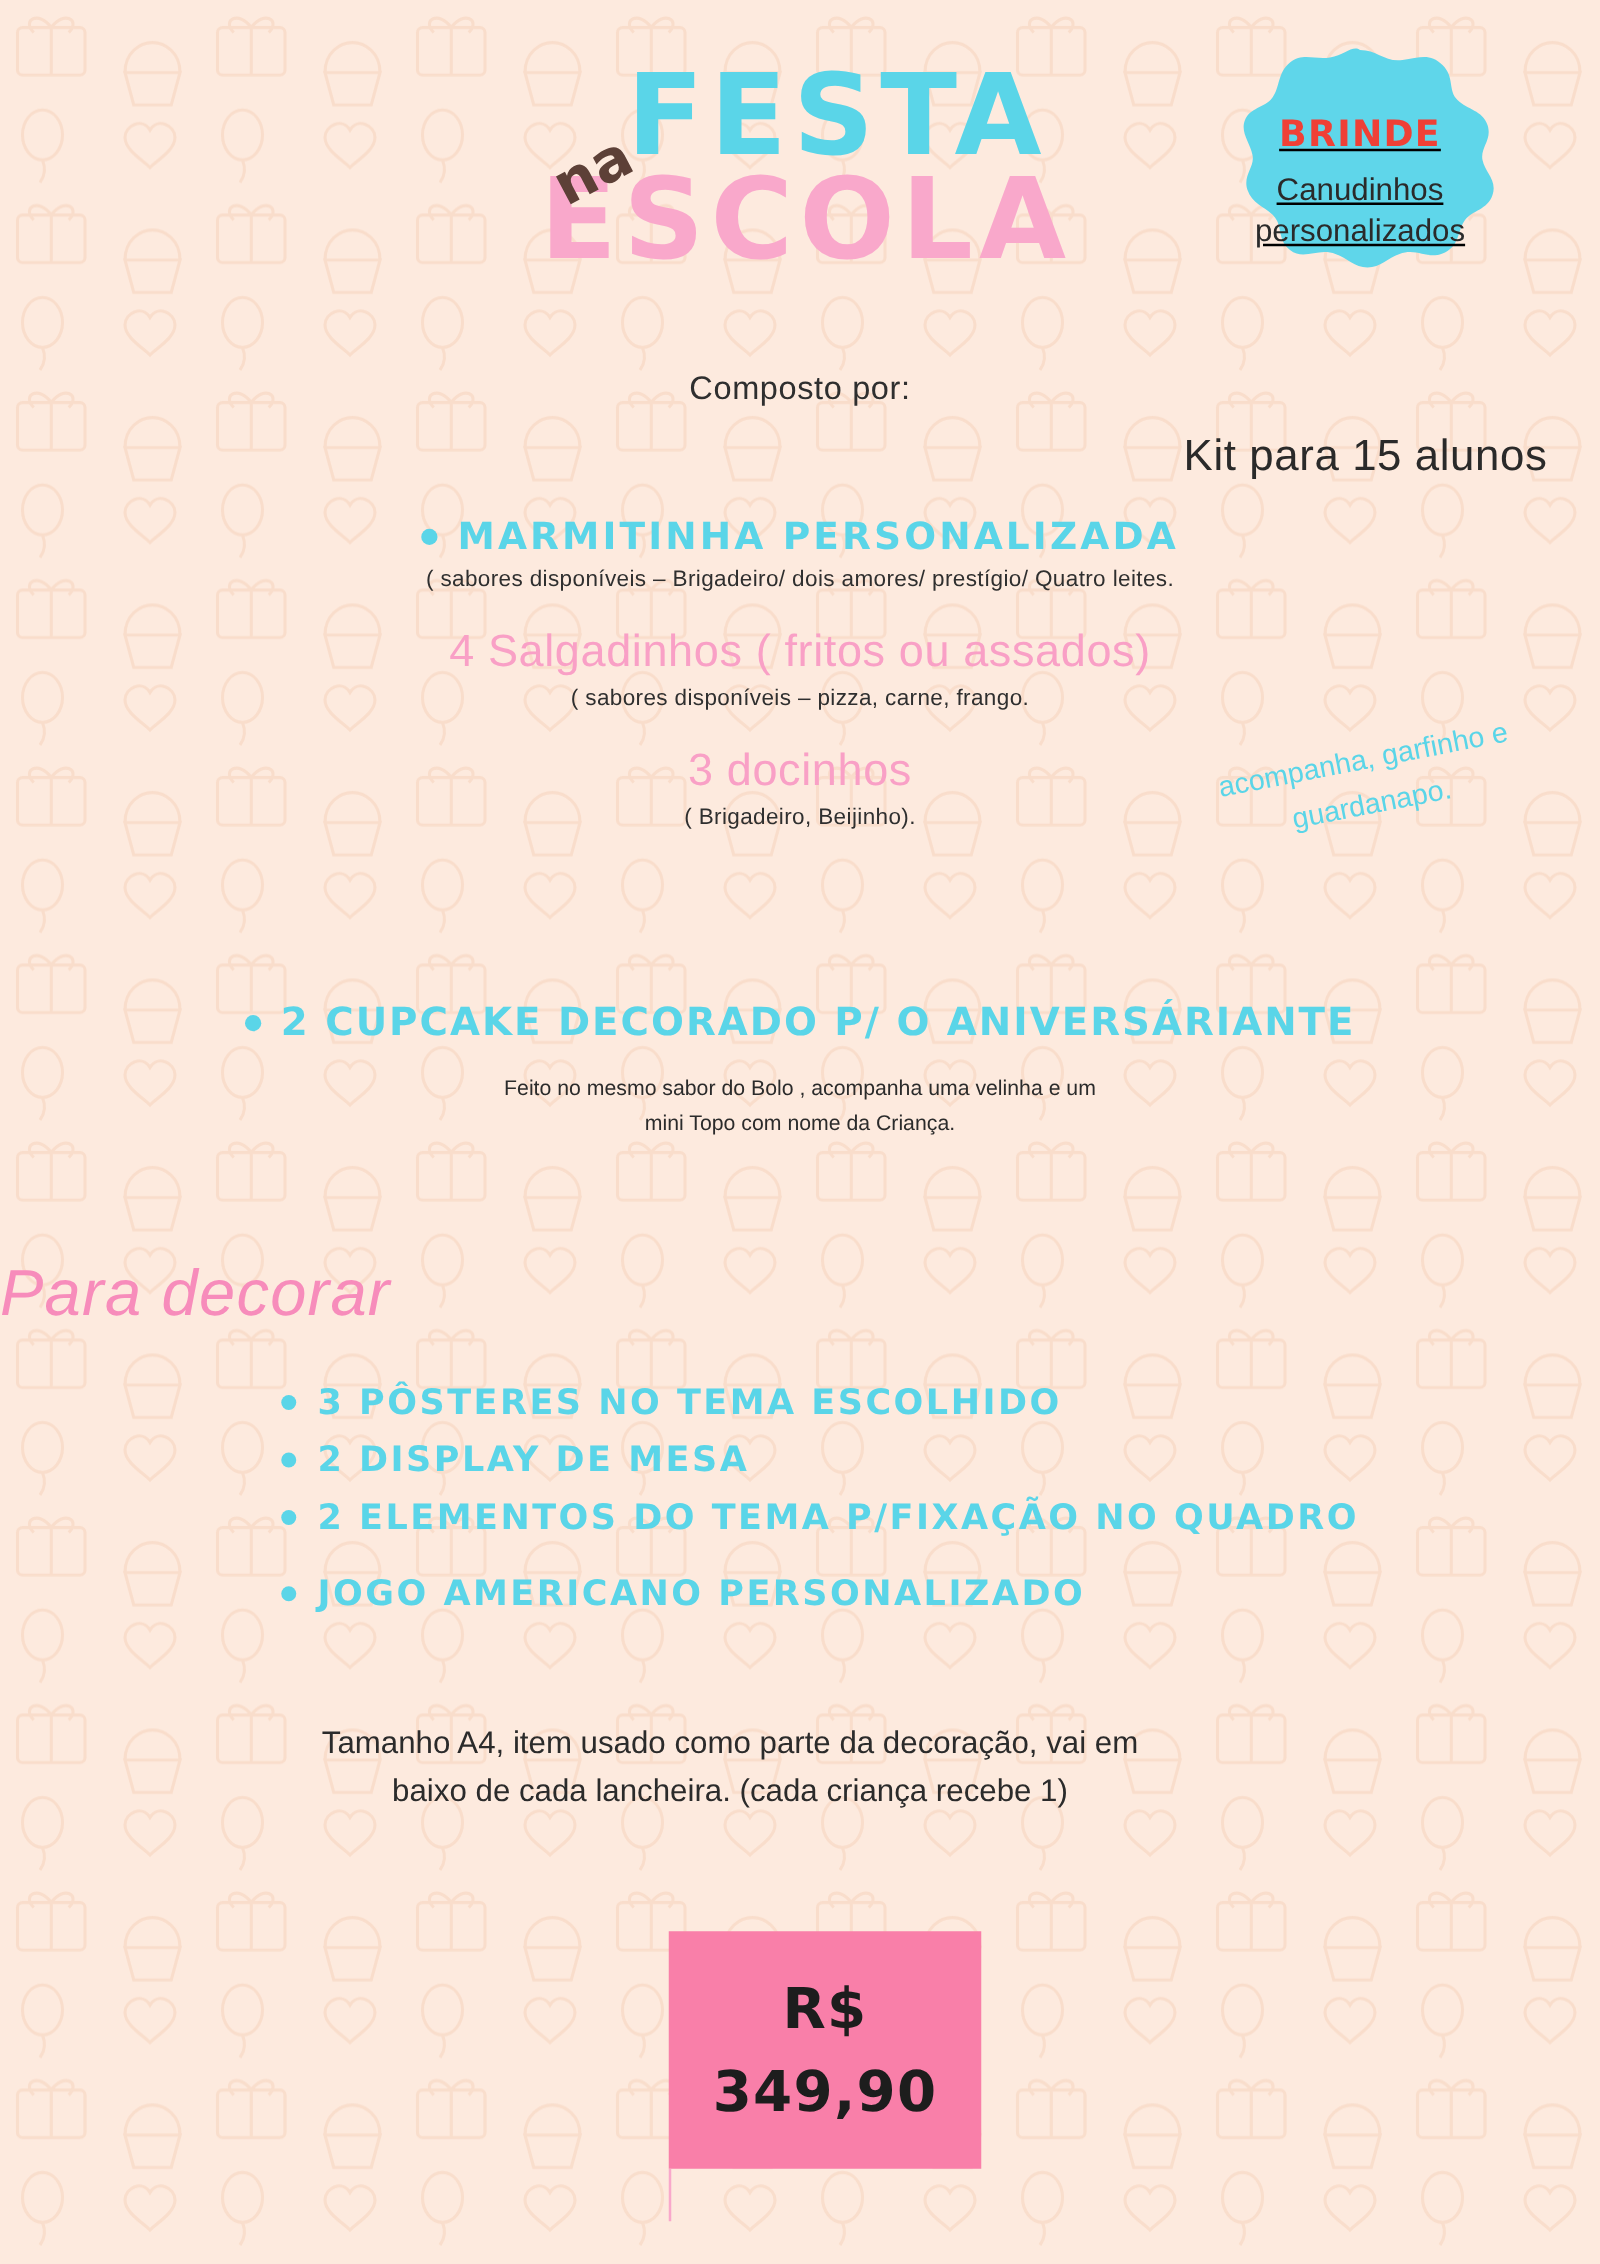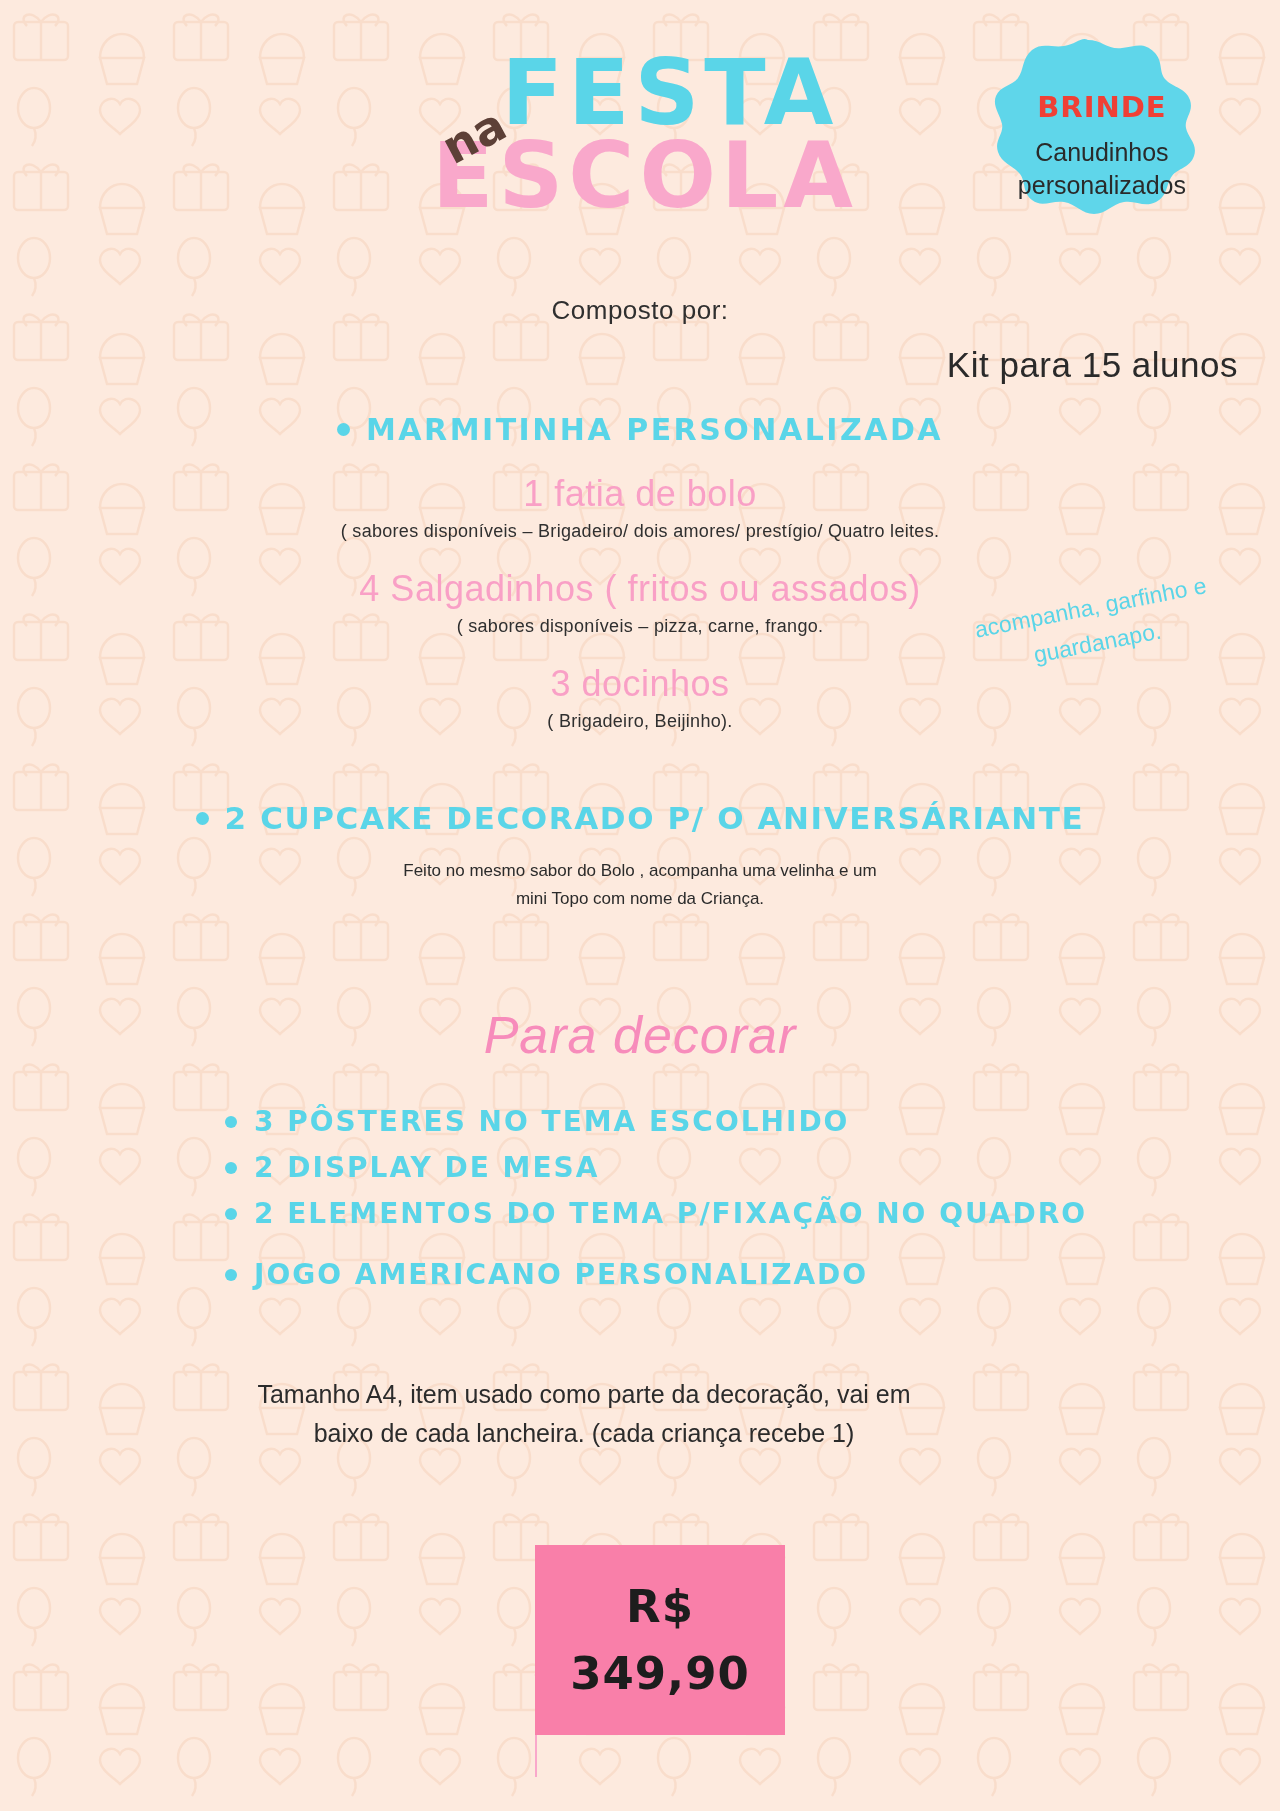--- a/index.html
+++ b/index.html
@@ -75,23 +75,24 @@
 
   
   .badge {
     position: absolute;
     right: 72px;
     top: 36px;
     width: 240px;
     height: 220px;
     display: flex;
     flex-direction: column;
-    align-items: flex-end;
+    align-items: center;
     justify-content: center;
     text-align: center;
+    text-decoration: underline;
   }
   .badge-blob {
     position: absolute;
     inset: 0;
     z-index: 0;
   }
   .badge-inner {
     position: relative;
     z-index: 1;
     padding: 0 22px;
@@ -207,21 +208,21 @@
     line-height: 1.5;
     margin-top: 22px;
   }
 
   
   .para-decorar {
     position: absolute;
     left: 0;
     top: 1005px;
     width: 1280px;
-    text-align: center;
+    text-align: left;
     font-size: 52px;
     color: #f78cbb;
     font-style: italic;
     letter-spacing: 1px;
   }
 
   .decor-list {
     position: absolute;
     left: 225px;
     top: 1105px;
@@ -341,21 +342,20 @@
   </div>
 
   <div class="composto">Composto por:</div>
   <div class="kit-para">Kit para 15 alunos</div>
 
   <div class="section1">
     <div class="bullet-row">
       <span class="dot"></span>
       <span class="head-cyan">MARMITINHA PERSONALIZADA</span>
     </div>
-    <div class="pink-line">1 fatia de bolo</div>
     <div class="note-line">( sabores disponíveis – Brigadeiro/ dois amores/ prestígio/ Quatro leites.</div>
     <div class="pink-line">4 Salgadinhos ( fritos ou assados)</div>
     <div class="note-line">( sabores disponíveis – pizza, carne, frango.</div>
     <div class="pink-line">3 docinhos</div>
     <div class="note-line">( Brigadeiro, Beijinho).</div>
   </div>
 
   <div class="rot-note">
     <div>acompanha, garfinho e</div>
     <div>guardanapo.</div>

